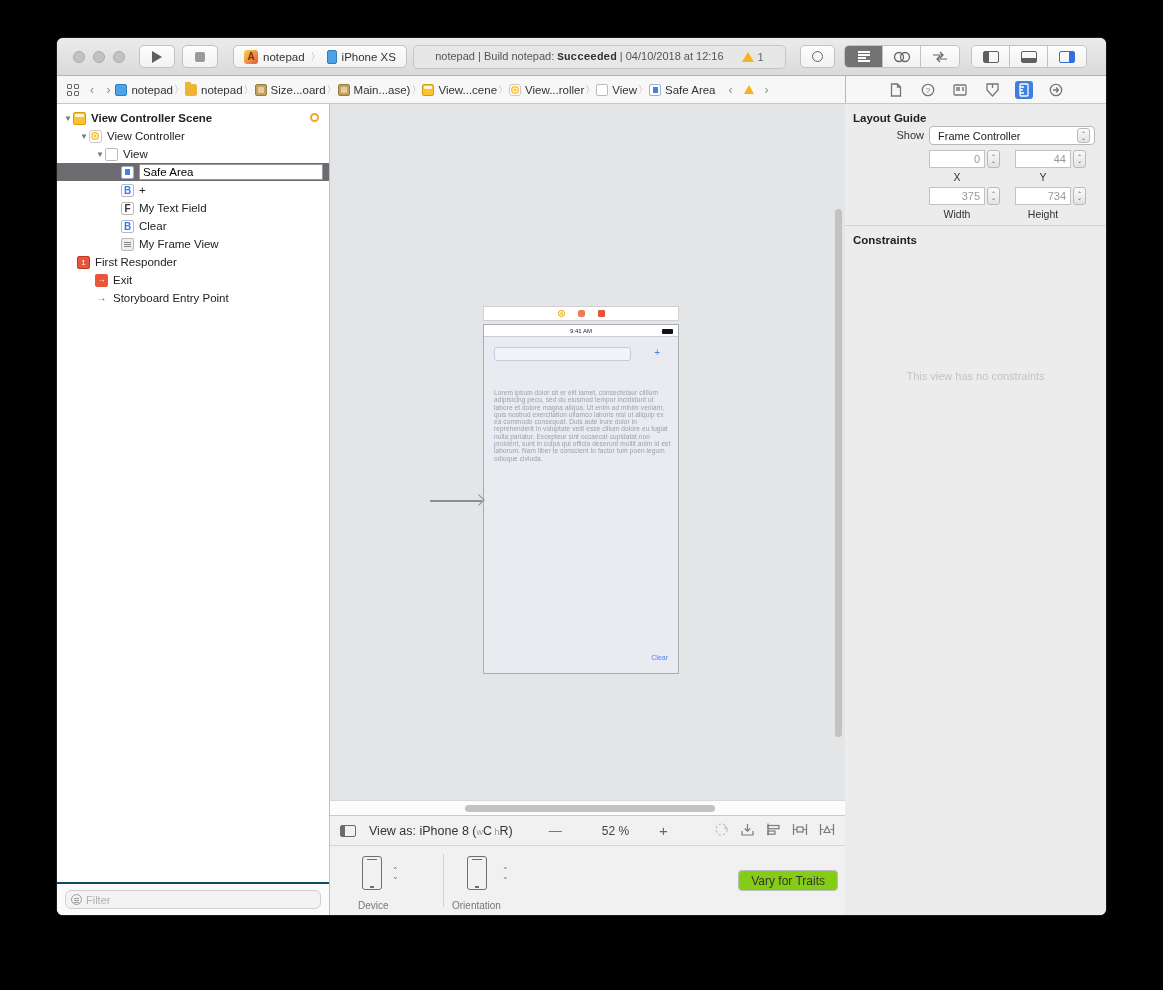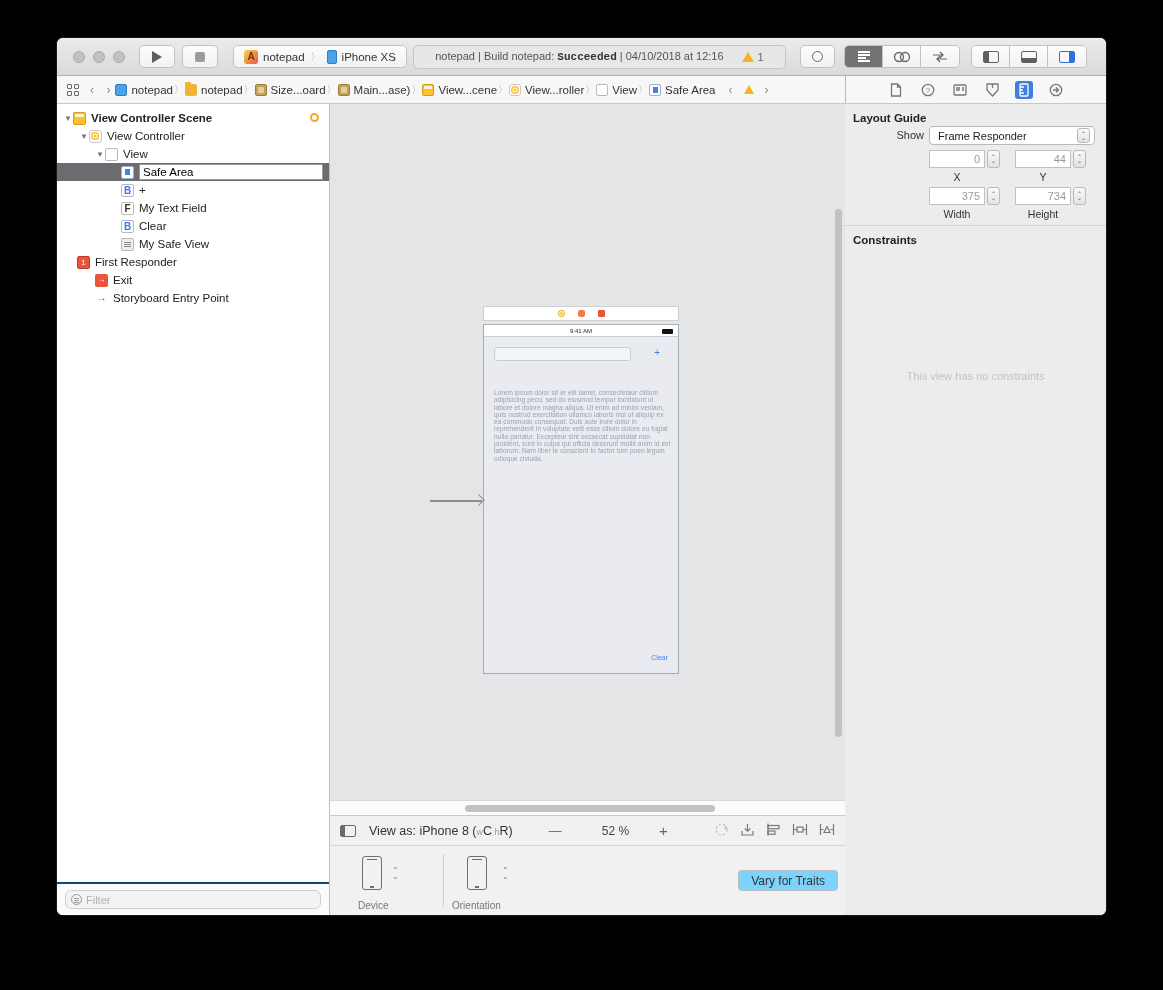--- a/index.html
+++ b/index.html
@@ -129,21 +129,21 @@
   .al-icons svg { stroke:#7a7a7a; fill:none; stroke-width:1.2; }
   .al-icons .dim svg { stroke:#c0c0c0; }
 
   .device-bar { flex:0 0 70px; background:#f1f1f1; border-top:1px solid #d6d6d6; position:relative; }
   .phone-ico { position:absolute; width:20px; height:34px; border:1.5px solid #6f6f6f; border-radius:3px; }
   .phone-ico:before { content:""; position:absolute; left:4px; right:4px; top:1.5px; height:1.5px; background:#6f6f6f; }
   .phone-ico:after { content:""; position:absolute; left:7px; right:7px; bottom:1.5px; height:1.5px; background:#6f6f6f; }
   .chev2 { position:absolute; color:#777; font-size:8px; line-height:6px; text-align:center; }
   .bar-label { position:absolute; font-size:10px; color:#777; }
   .bar-div { position:absolute; left:113px; top:8px; bottom:8px; width:1px; background:#d0d0d0; }
-  .vary-btn { position:absolute; right:7px; top:24px; height:21px; padding:0 12px; background:#7dd3fc; border:1px solid #bdbdbd; border-radius:4px; font-size:12px; color:#333; display:flex; align-items:center; }
+  .vary-btn { position:absolute; right:7px; top:24px; height:21px; padding:0 12px; background:#84cc16; border:1px solid #bdbdbd; border-radius:4px; font-size:12px; color:#333; display:flex; align-items:center; }
 
   
   .inspector { flex:1; background:#ececec; position:relative; font-size:11px; color:#333; }
   .sec-title { font-weight:bold; font-size:11.5px; color:#222; }
   .lg-title { position:absolute; left:8px; top:8px;text-align:center; }
   .show-row { position:absolute; left:0; top:22px; width:100%; }
   .show-label { position:absolute; right:182px; top:3px; }
   .dropdown { position:absolute; left:84px; top:0; width:166px; height:19px; background:#fff; border:1px solid #b9b9b9; border-radius:4px; display:flex; align-items:center; padding:0 4px 0 8px; }
   .dropdown .dval { flex:1; font-size:11px; color:#222; }
   .stepper { width:13px; height:15px; background:linear-gradient(#fafafa,#e2e2e2); border:1px solid #b9b9b9; border-radius:3px; display:flex; flex-direction:column; align-items:center; justify-content:center; line-height:4px; font-size:6px; color:#555; }
@@ -359,21 +359,21 @@
         <div class="orow" style="padding-left:64px;">
           <span class="oi ico-field">F</span>
           <span>My Text Field</span>
         </div>
         <div class="orow" style="padding-left:64px;">
           <span class="oi ico-btn">B</span>
           <span>Clear</span>
         </div>
         <div class="orow" style="padding-left:64px;">
           <span class="oi ico-tv"></span>
-          <span>My Safe View</span>
+          <span>My Frame View</span>
         </div>
         <div class="orow" style="padding-left:20px;">
           <span class="oi ico-fr"></span>
           <span>First Responder</span>
         </div>
         <div class="orow" style="padding-left:38px;">
           <span class="oi ico-exit"></span>
           <span>Exit</span>
         </div>
         <div class="orow" style="padding-left:38px;">
@@ -452,21 +452,21 @@
         <span class="bar-label" style="left:122px; top:54px;">Orientation</span>
         <span class="vary-btn">Vary for Traits</span>
       </div>
     </div>
 
     <div class="inspector">
       <div class="sec-title lg-title">Layout Guide</div>
       <div class="show-row">
         <span class="show-label">Show</span>
         <div class="dropdown">
-          <span class="dval">Frame Responder</span>
+          <span class="dval">Frame Controller</span>
           <span class="stepper">⌃<br>⌄</span>
         </div>
       </div>
       <div class="numfield" style="left:84px; top:46px;"><input value="0" style=""></div>
       <div class="stp stepper" style="left:142px; top:46px;">⌃<br>⌄</div>
       <div class="numfield" style="left:170px; top:46px;"><input value="44" style=""></div>
       <div class="stp stepper" style="left:228px; top:46px;">⌃<br>⌄</div>
       <div class="fld-label" style="left:84px; top:67px; width:56px;">X</div>
       <div class="fld-label" style="left:170px; top:67px; width:56px;">Y</div>
       <div class="numfield" style="left:84px; top:83px;"><input value="375" style=""></div>

